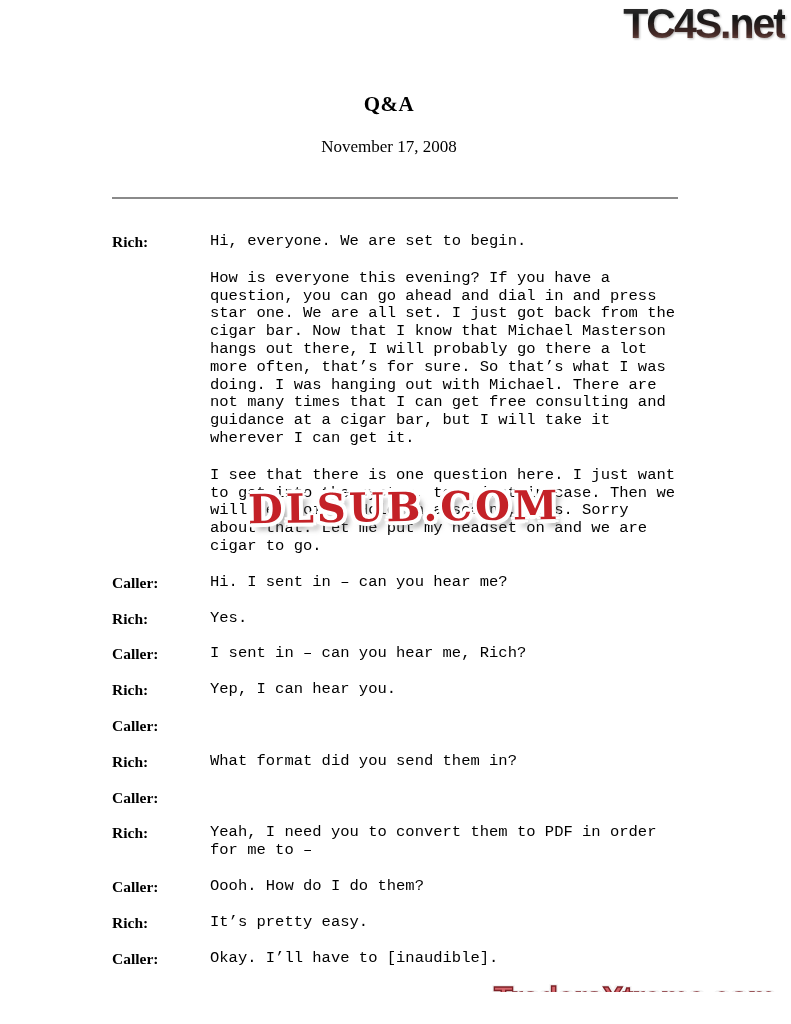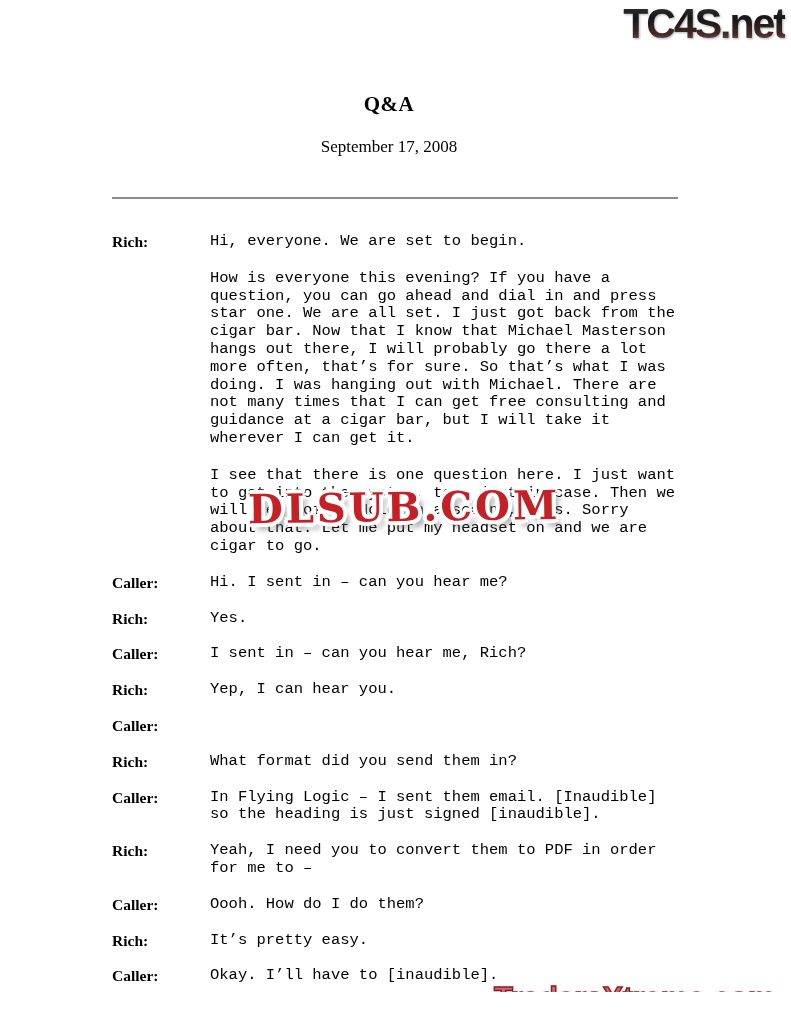--- a/index.html
+++ b/index.html
@@ -122,21 +122,21 @@
 </style>
 </head>
 <body>
 
 <div class="page">
 
   <div class="site-logo-top">TC4S.net</div>
 
   <div class="doc-header">
     <div class="doc-title">Q&amp;A</div>
-    <div class="doc-date">September 17, 2008</div>
+    <div class="doc-date">November 17, 2008</div>
   </div>
 
   <div class="rule"></div>
 
   <div class="transcript">
   <div class="entry">
     <div class="speaker">Rich:</div>
     <div class="paras">
           <p class="para">Hi, everyone. We are set to begin.</p>
           <p class="para">How is everyone this evening? If you have a question, you can go ahead and dial in and press star one. We are all set. I just got back from the cigar bar. Now that I know that Michael Masterson hangs out there, I will probably go there a lot more often, that’s for sure. So that’s what I was doing. I was hanging out with Michael. There are not many times that I can get free consulting and guidance at a cigar bar, but I will take it wherever I can get it.</p>
@@ -178,23 +178,20 @@
 
   <div class="entry">
     <div class="speaker">Rich:</div>
     <div class="paras">
           <p class="para">What format did you send them in?</p>
         </div>
   </div>
 
   <div class="entry">
     <div class="speaker">Caller:</div>
-    <div class="paras">
-          <p class="para">In Flying Logic – I sent them email. [Inaudible] so the heading is just signed [inaudible].</p>
-        </div>
   </div>
 
   <div class="entry">
     <div class="speaker">Rich:</div>
     <div class="paras">
           <p class="para">Yeah, I need you to convert them to PDF in order for me to –</p>
         </div>
   </div>
 
   <div class="entry">

